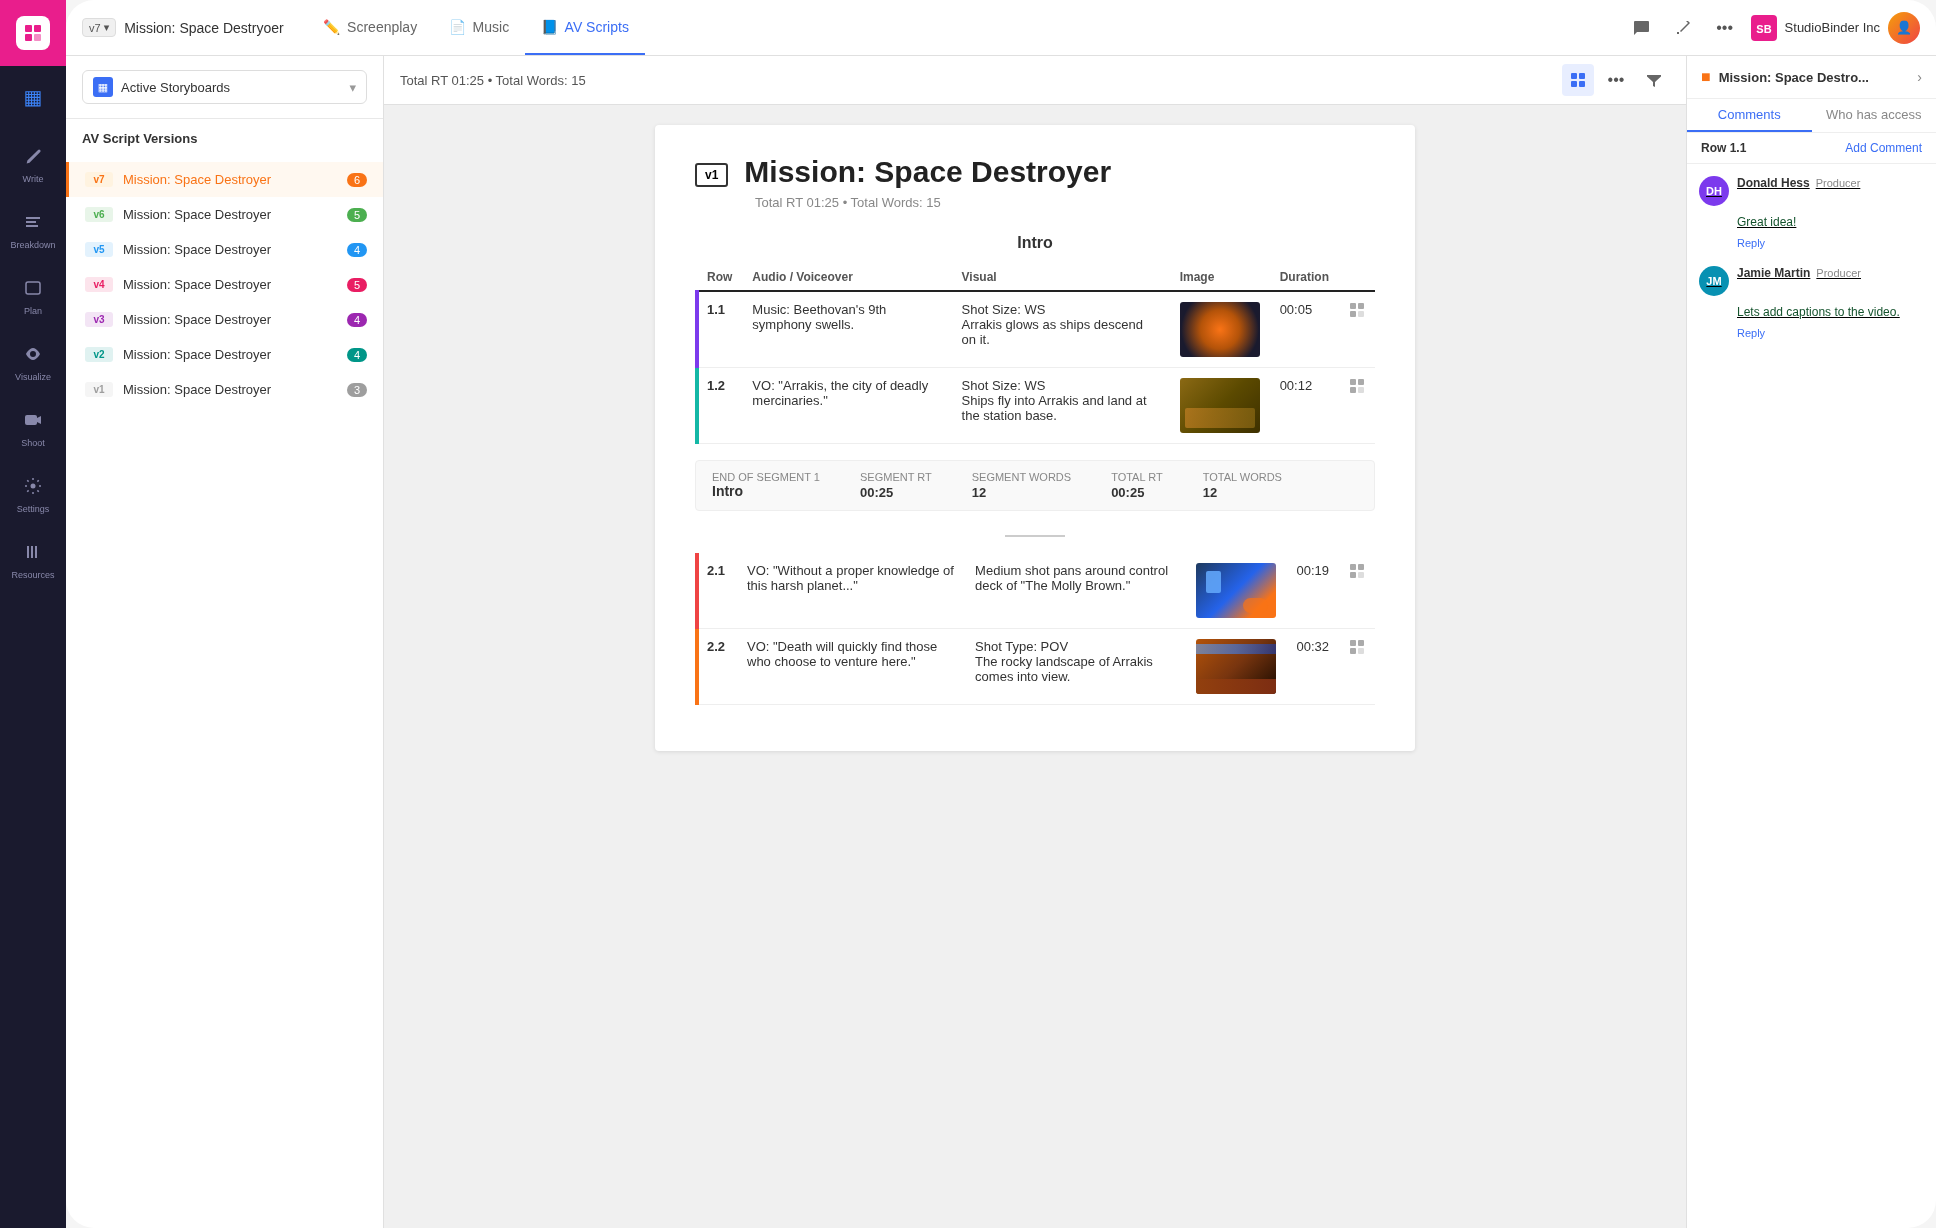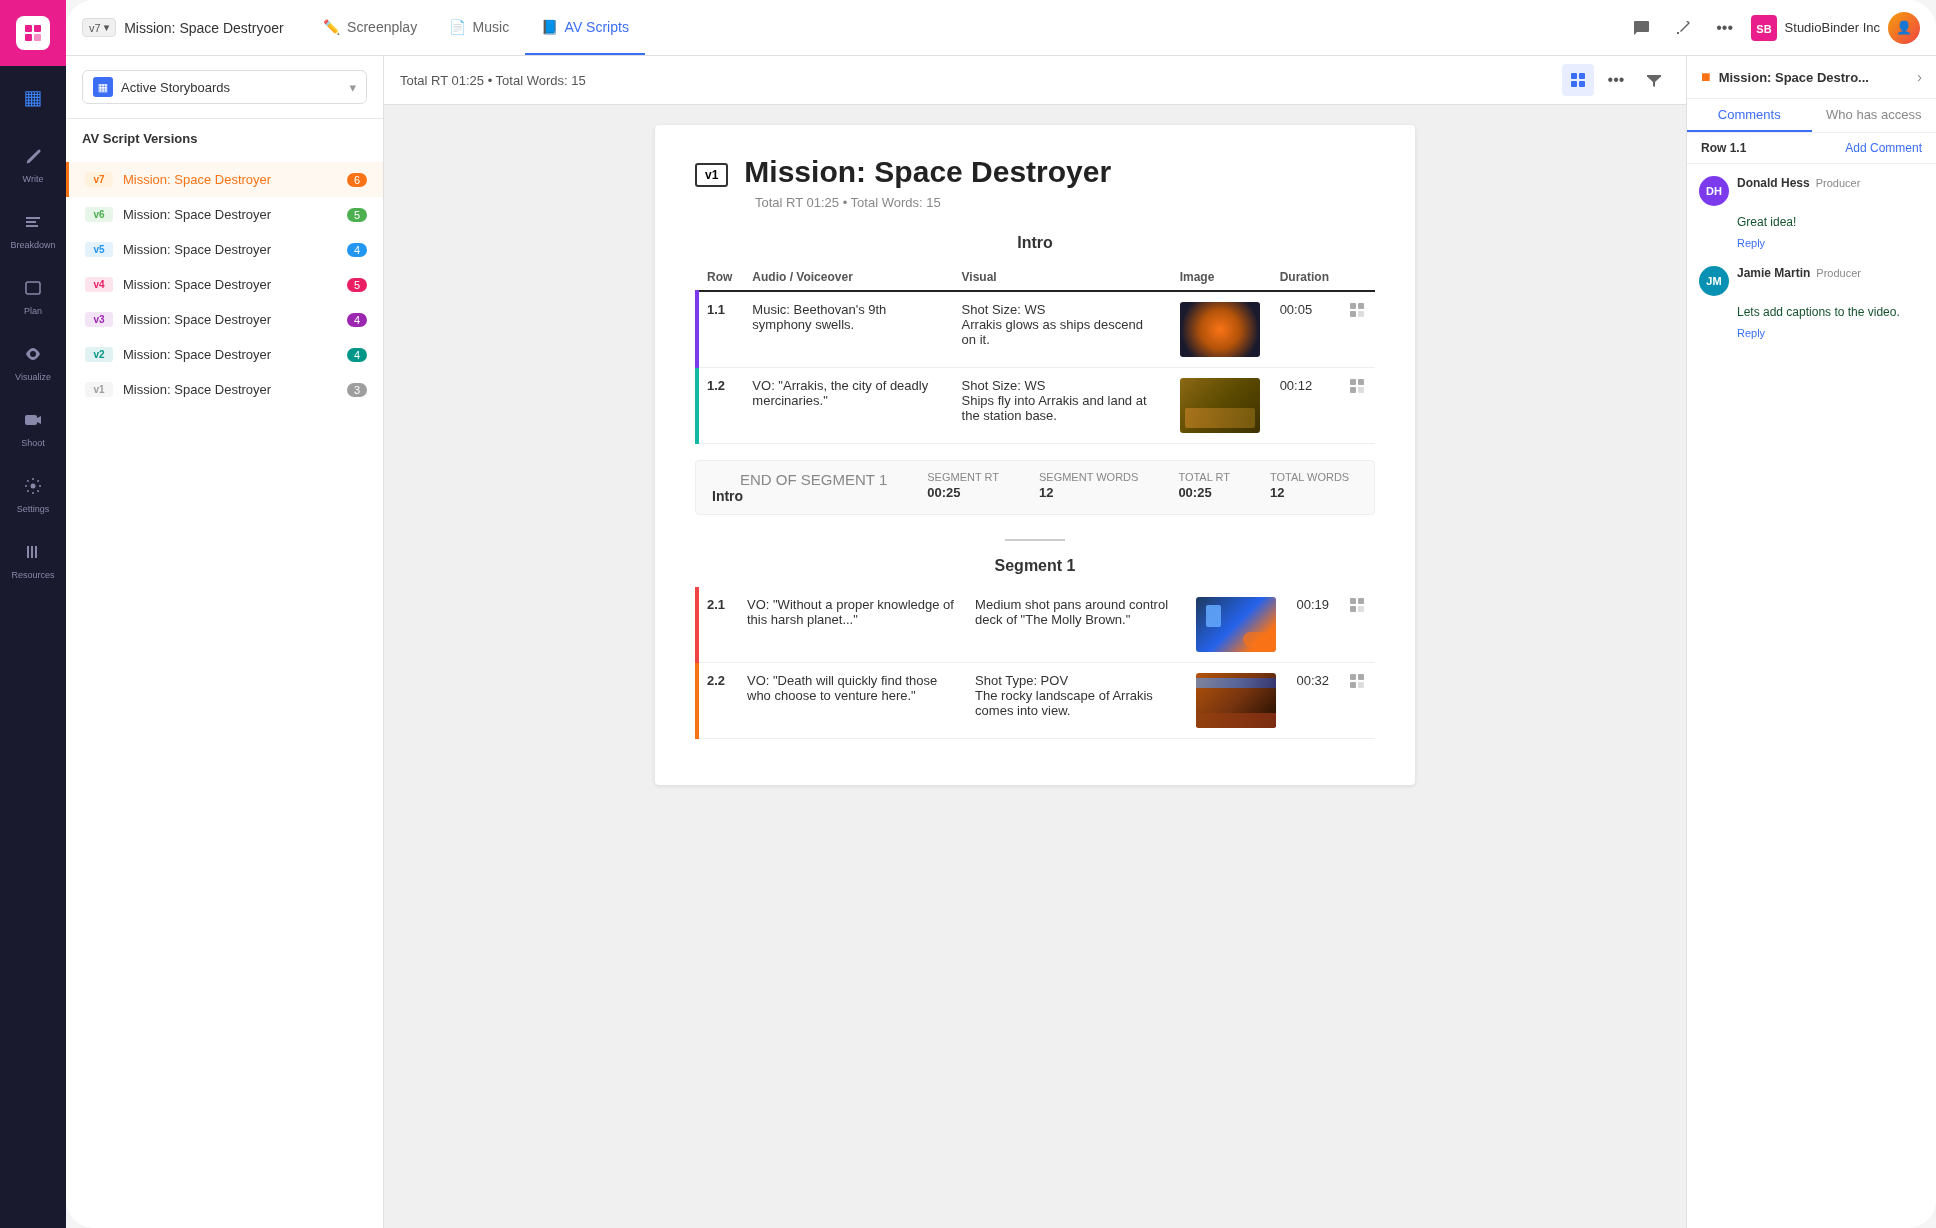--- a/index.html
+++ b/index.html
@@ -377,21 +377,21 @@
       border: 1px solid #eee;
       border-radius: 4px;
       padding: 10px 16px;
       display: flex;
       gap: 40px;
       margin-bottom: 24px;
     }
     .sf-item {}
     .sf-label { font-size: 11px; color: #888; margin-bottom: 2px; }
     .sf-value { font-size: 13px; font-weight: 700; color: #333; }
-    .sf-end-label { font-size: 15px; color: #888; margin-left: 28px; }
+    .sf-end-label { font-size: 11px; color: #888; }
     .sf-end-value { font-size: 14px; font-weight: 600; color: #333; }
 
     
     .comments-panel {
       width: 250px;
       background: white;
       border-left: 1px solid #e0e0e0;
       display: flex;
       flex-direction: column;
       flex-shrink: 0;
@@ -456,20 +456,21 @@
       flex: 1;
       overflow-y: auto;
       padding: 12px;
       display: flex;
       flex-direction: column;
       gap: 16px;
     }
     .comment-item {
       display: flex;
       gap: 8px;
+      text-decoration: underline;
     }
     .comment-avatar {
       width: 30px;
       height: 30px;
       border-radius: 50%;
       flex-shrink: 0;
       display: flex;
       align-items: center;
       justify-content: center;
       font-size: 11px;
@@ -829,21 +830,20 @@
               <div class="sf-label">TOTAL RT</div>
               <div class="sf-value">00:25</div>
             </div>
             <div class="sf-item">
               <div class="sf-label">TOTAL WORDS</div>
               <div class="sf-value">12</div>
             </div>
           </div>
 
           <div class="segment-divider"></div>
-          <div class="segment-title">Segment 1</div>
 
           <table class="av-table">
             <tbody>
 
               <tr>
                 <td class="row-number-cell row-border-left row-border-red">
                   <span>2.1</span>
                 </td>
                 <td>VO: "Without a proper knowledge of this harsh planet..."</td>
                 <td>Medium shot pans around control deck of "The Molly Brown."</td>

